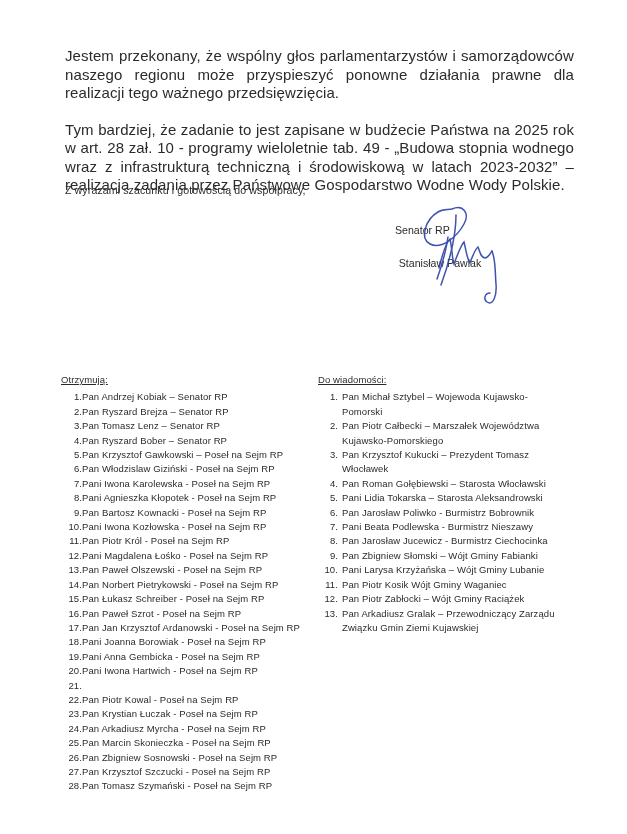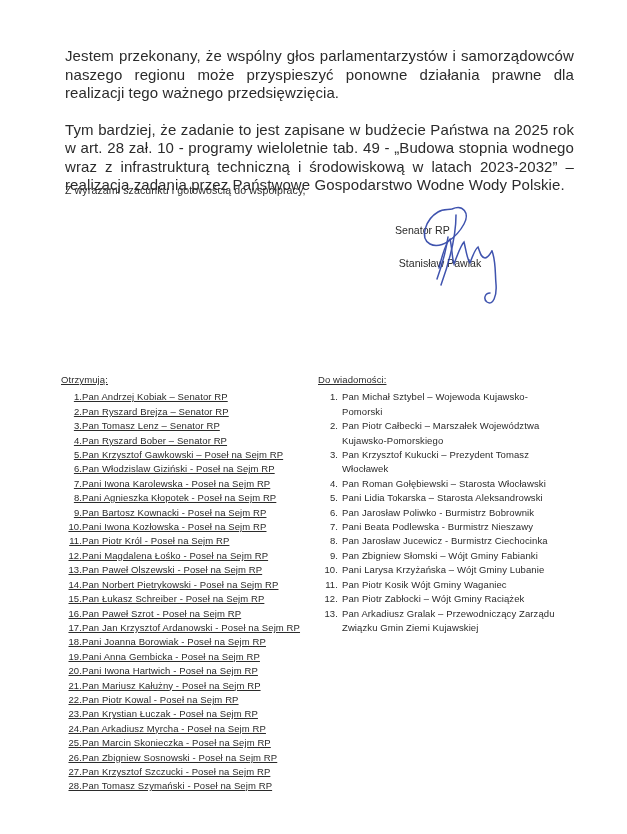--- a/index.html
+++ b/index.html
@@ -30,21 +30,21 @@
     text-align:center; font-size:10.6px;
   }
   .signature {
     position:absolute; left:0; top:0; width:627px; height:834px;
     pointer-events:none;
   }
   .list {
     position:absolute; top:373px;
     font-size:9.5px; line-height:14.4px; letter-spacing:0.1px;
   }
-  .list.left  { left:61px;  width:255px;text-decoration:underline; }
+  .list.left  { left:61px;  width:255px; }
   .list.right { left:318px; width:250px; }
   .list-heading { text-decoration:underline; margin-bottom:3px; }
   .row { display:flex; align-items:flex-start; }
   .num { flex:0 0 auto; text-align:right; }
   .left  .num { width:21px; }
   .right .num { width:20px; }
   .txt { display:block; }
   .left  .txt { }
   .right .txt { margin-left:4px; }
 </style>
@@ -153,21 +153,20 @@
         <div class="row">
           <span class="num">19.</span>
           <span class="txt">Pani Anna Gembicka - Poseł na Sejm RP</span>
         </div>
         <div class="row">
           <span class="num">20.</span>
           <span class="txt">Pani Iwona Hartwich - Poseł na Sejm RP</span>
         </div>
         <div class="row">
           <span class="num">21.</span>
-          <span class="txt">Pan Mariusz Kałużny - Poseł na Sejm RP</span>
         </div>
         <div class="row">
           <span class="num">22.</span>
           <span class="txt">Pan Piotr Kowal - Poseł na Sejm RP</span>
         </div>
         <div class="row">
           <span class="num">23.</span>
           <span class="txt">Pan Krystian Łuczak - Poseł na Sejm RP</span>
         </div>
         <div class="row">

